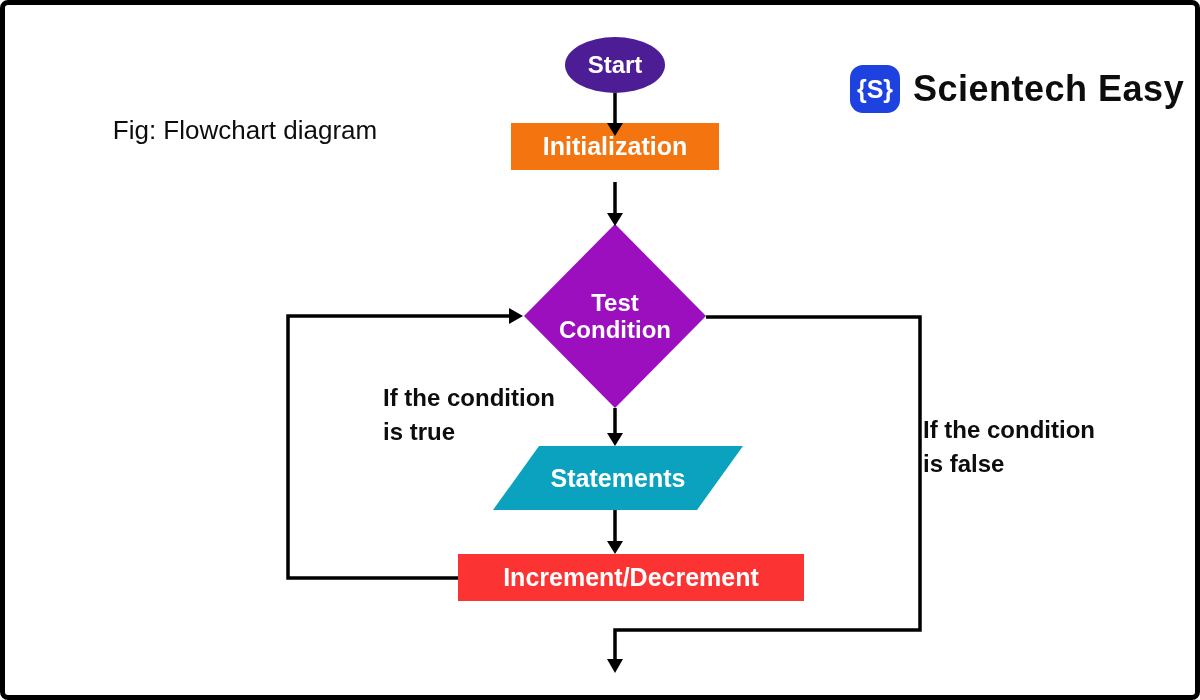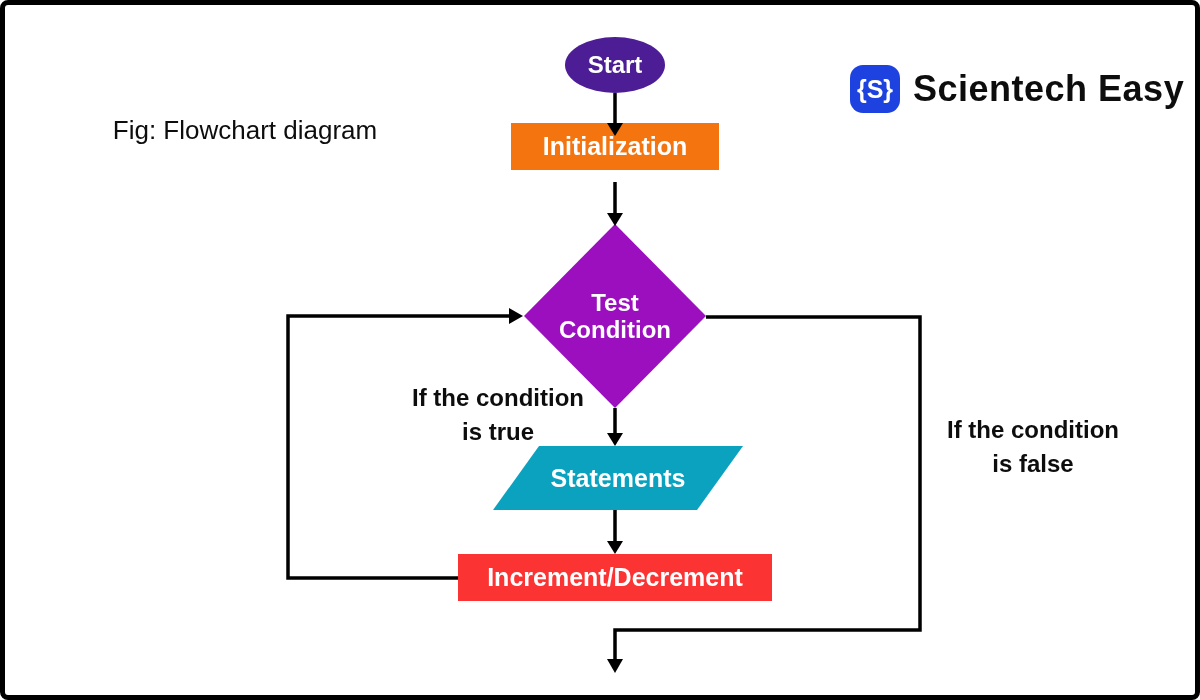--- a/index.html
+++ b/index.html
@@ -59,39 +59,38 @@
 
   .node-statements {
     left: 488px; top: 441px;
     width: 250px; height: 64px;
     clip-path: polygon(46px 0, 250px 0, 204px 64px, 0 64px);
     font-size: 25px;
   }
 
   .node-incr {
     left: 453px; top: 549px;
-    width: 314px; height: 47px;
+    width: 346px; height: 47px;
     font-size: 25px;
   }
 
   .caption {
     position: absolute;
     left: 75px; top: 108px;
     width: 330px;
     text-align: center;
     font-size: 26px;
     font-weight: 400;
     color: #0d0d0d;
     line-height: 34px;
     z-index: 2;
   }
 
   .branch-label {
     position: absolute;
-    text-align: center;
     font-size: 24px;
     font-weight: 700;
     color: #0d0d0d;
     line-height: 34px;
     z-index: 2;
   }
   .label-true  { left: 378px; top: 376px; width: 230px; }
   .label-false { left: 918px; top: 408px; width: 220px; }
 
   .brand {

